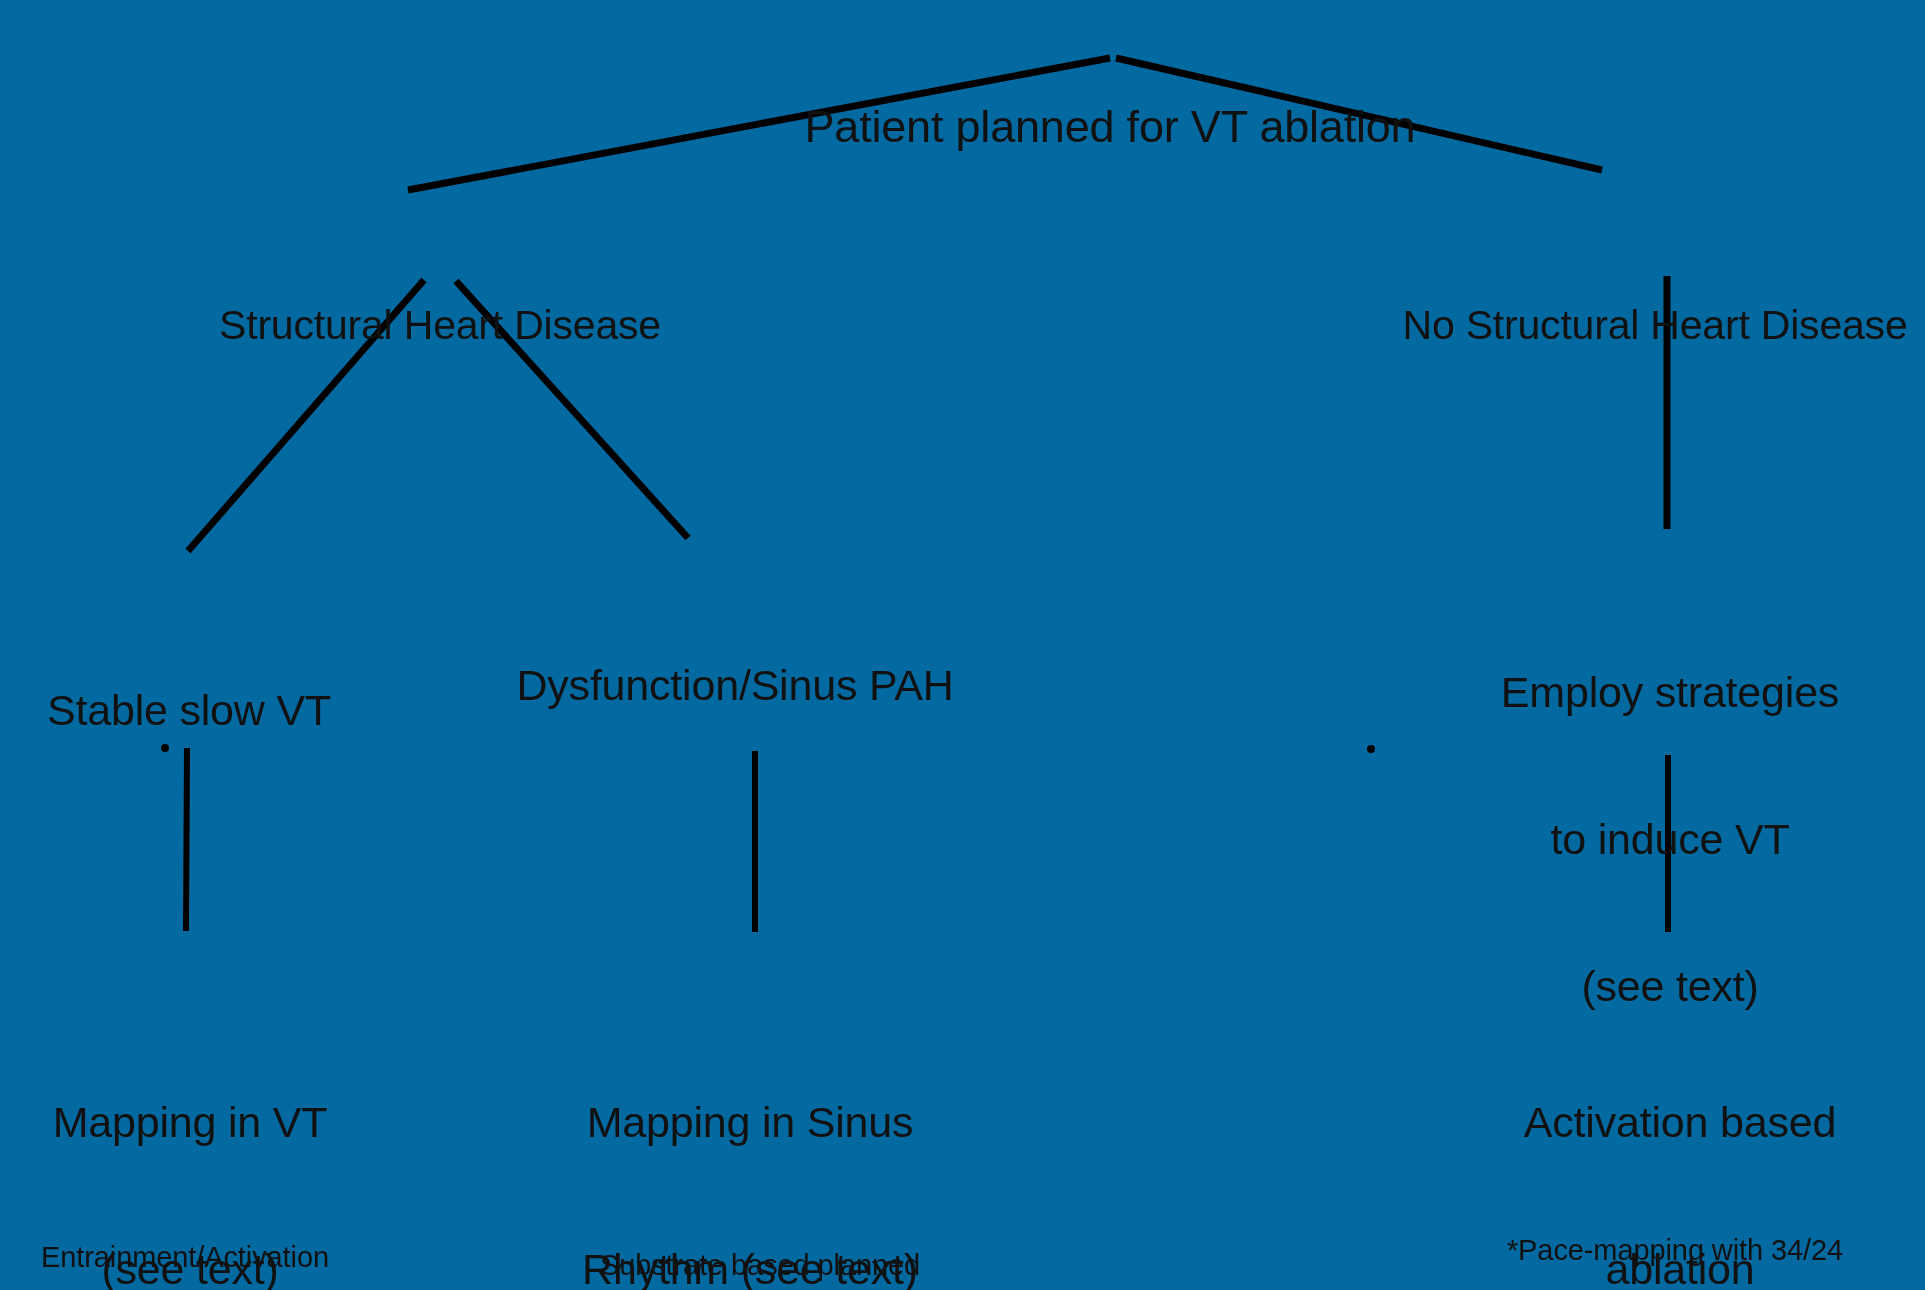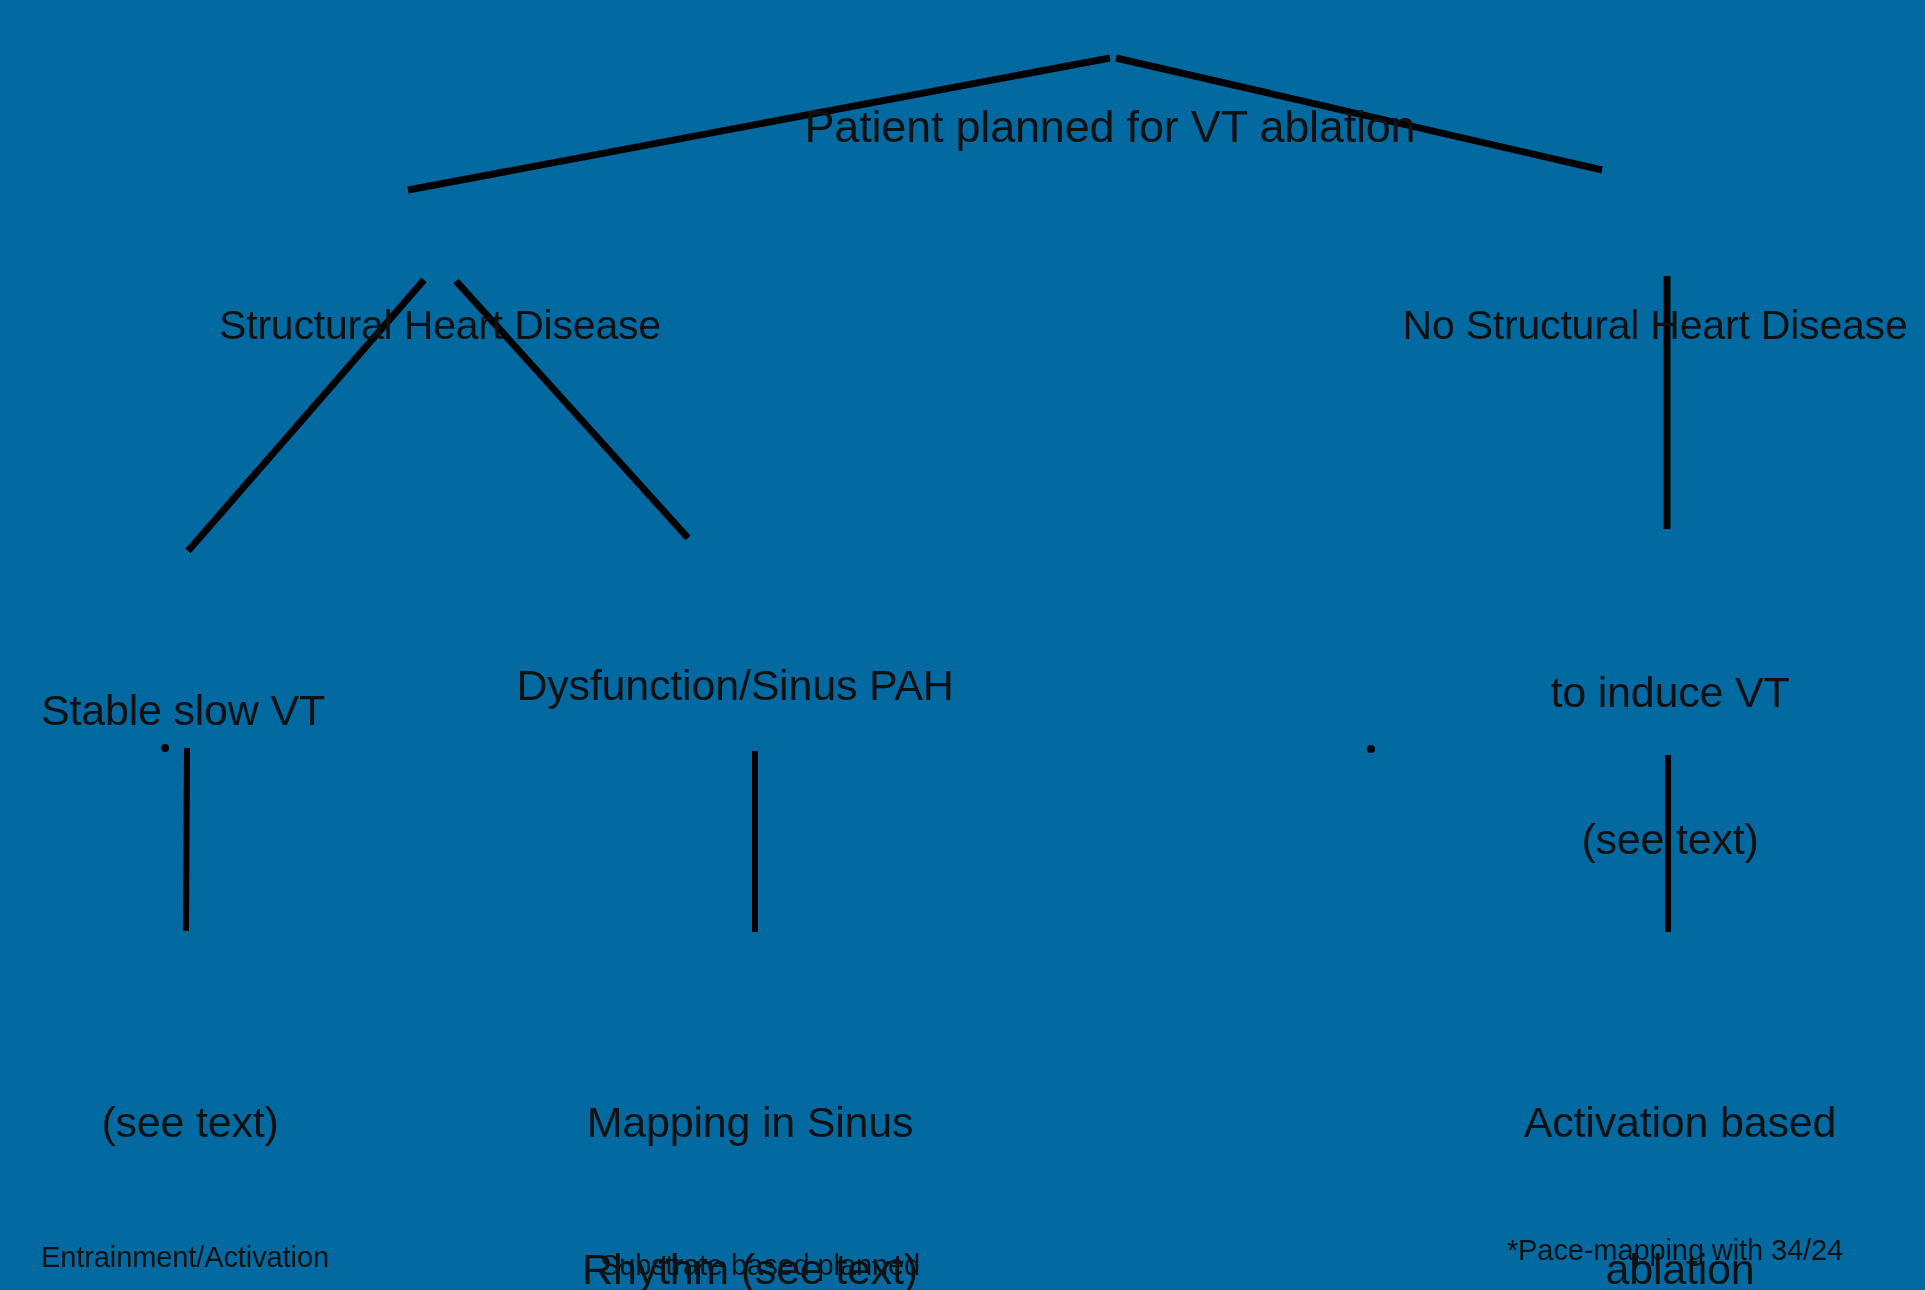--- a/index.html
+++ b/index.html
@@ -86,34 +86,36 @@
   </div>
 
   <div class="node lvl-1" style="left:190px; top:209px; width:500px;">
     <span class="line">Structural Heart Disease</span>
   </div>
 
   <div class="node lvl-1" style="left:1375px; top:209px; width:560px;">
     <span class="line">No Structural Heart Disease</span>
   </div>
 
-  <div class="node lvl-2" style="left:13px; top:588px; width:340px;">
+  <div class="node lvl-2" style="left:19px; top:588px; width:340px;">
     <span class="line">Stable slow VT</span>
   </div>
 
   <div class="node lvl-2" style="left:480px; top:563px; width:510px;">
     <span class="line">Dysfunction/Sinus PAH</span>
   </div>
 
   <div class="node lvl-2" style="left:1460px; top:570px; width:420px;">
+    <span class="line">Employ strategies</span>
     <span class="line">to induce VT</span>
     <span class="line">(see text)</span>
   </div>
 
   <div class="node lvl-3" style="left:20px; top:1000px; width:340px;">
+    <span class="line">Mapping in VT</span>
     <span class="line">(see text)</span>
   </div>
 
   <div class="node lvl-3" style="left:545px; top:1000px; width:410px;">
     <span class="line">Mapping in Sinus</span>
     <span class="line">Rhythm (see text)</span>
   </div>
 
   <div class="node lvl-3" style="left:1480px; top:1000px; width:400px;">
     <span class="line">Activation based</span>

